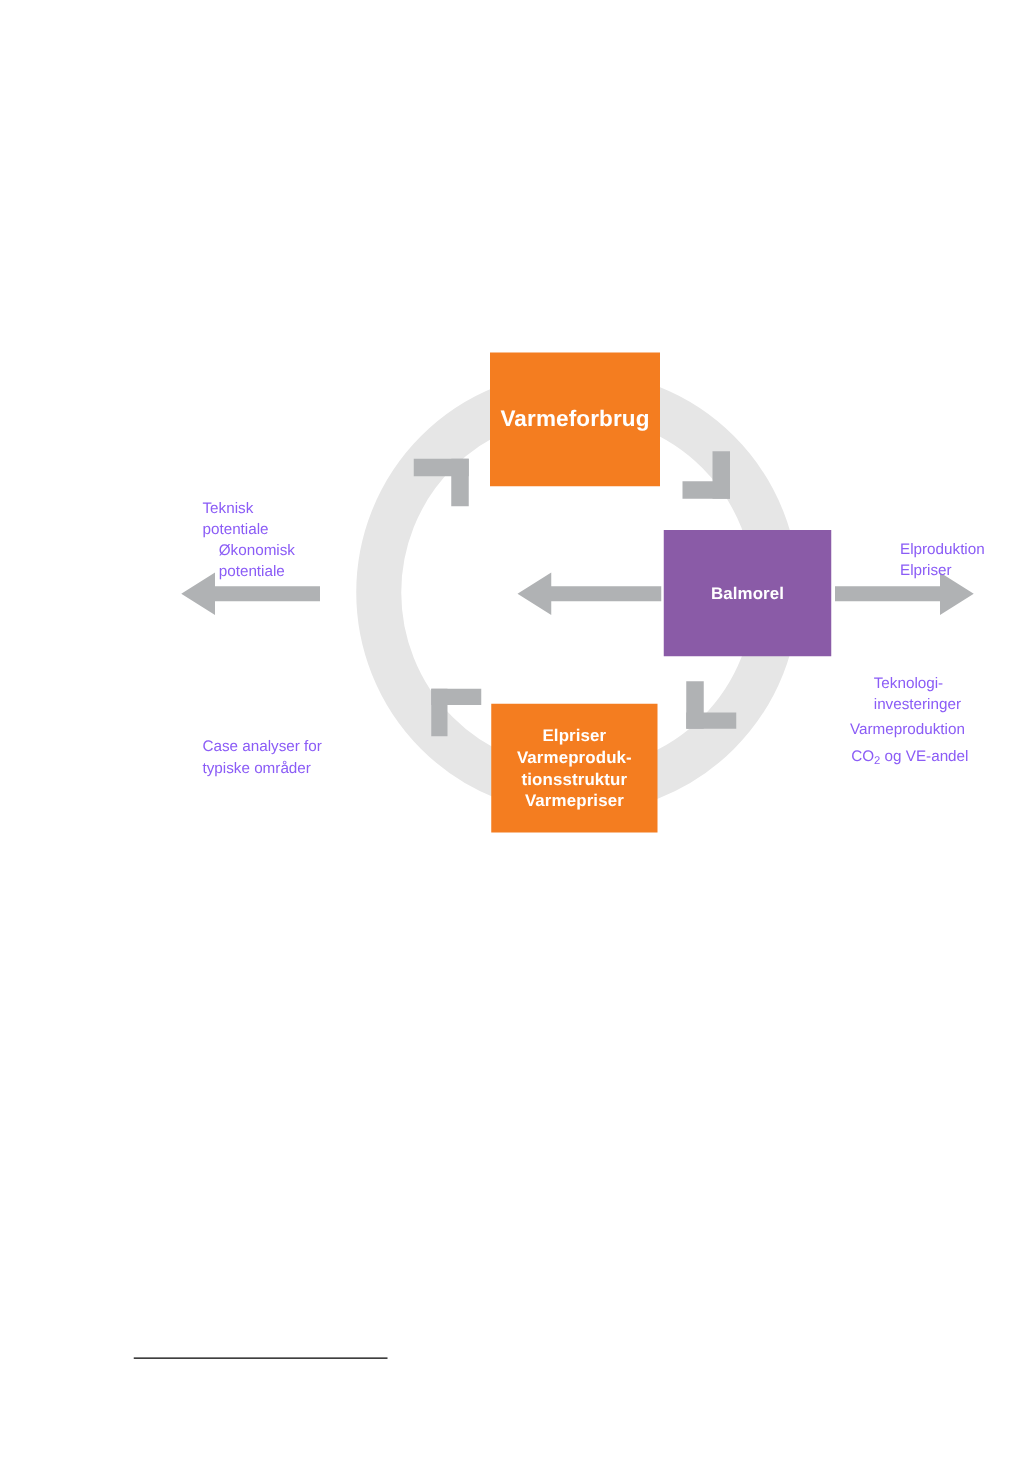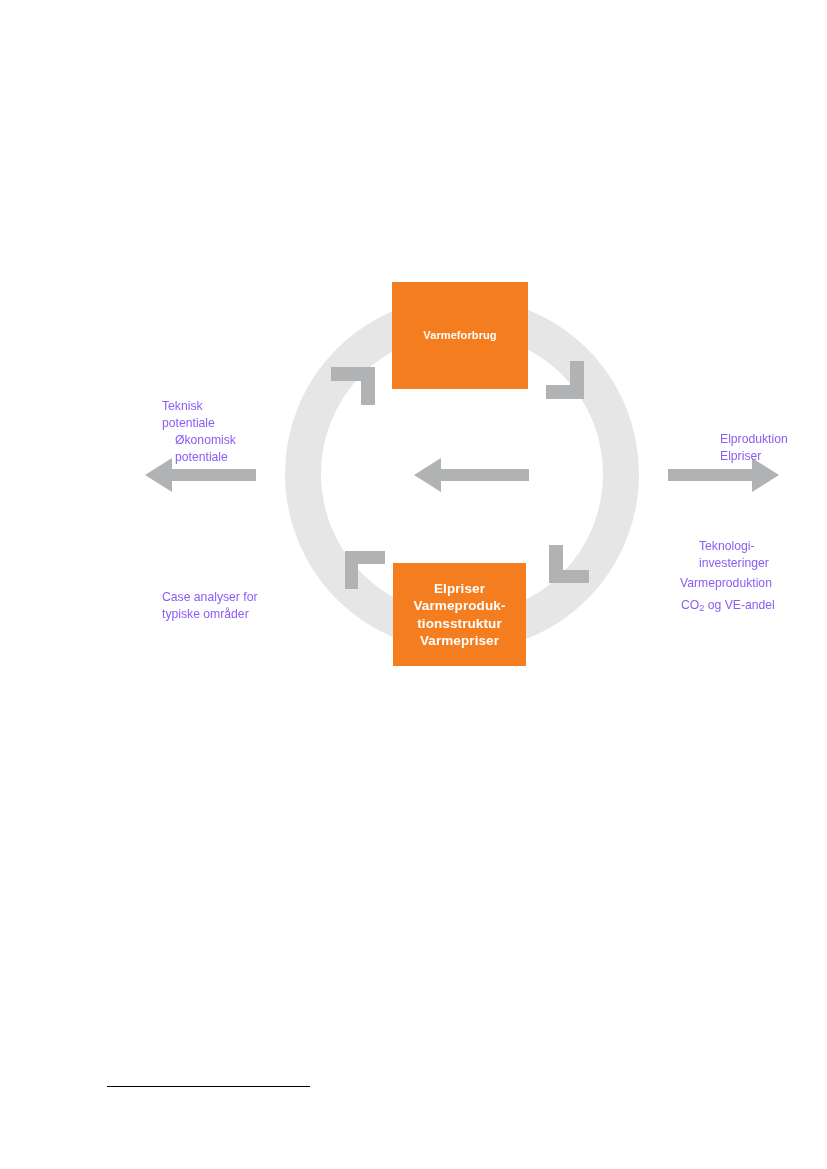--- a/index.html
+++ b/index.html
@@ -44,21 +44,21 @@
     color: #ffffff;
     font-weight: bold;
     line-height: 1.32;
     letter-spacing: .1px;
   }
   .pbox span { display: block; width: 100%; }
 
   #box-varmeforbrug {
     left: 392px; top: 282px; width: 136px; height: 107px;
     background: #f47d20;
-    font-size: 11px;
+    font-size: 18px;
   }
   #box-varmeatlas {
     left: 258px; top: 424px; width: 134px; height: 100px;
     background: #42a844;
     font-size: 13.5px;
   }
   #box-balmorel {
     left: 531px; top: 424px; width: 134px; height: 101px;
     background: #8a5ba7;
     font-size: 13.5px;
@@ -137,20 +137,23 @@
     <g fill="#b0b2b4">
       <path d="M668,469 h84 v-11 l27,17 l-27,17 v-11 h-84 z"></path>
     </g>
   </svg>
 
   <div class="pbox" id="box-varmeforbrug" style="background: rgb(244, 125, 32);">
     <span>Varmeforbrug</span>
   </div>
 
 
+  <div class="pbox" id="box-balmorel" style="background: rgb(138, 91, 167);">
+    <span>Balmorel</span>
+  </div>
 
   <div class="pbox" id="box-elpriser" style="background: rgb(244, 125, 32);">
     <span>
         <span style="display: block;">Elpriser</span>
         <span style="display: block;">Varmeproduk-</span>
         <span style="display: block;">tionsstruktur</span>
         <span style="display: block;">Varmepriser</span>
       </span>
   </div>
 

